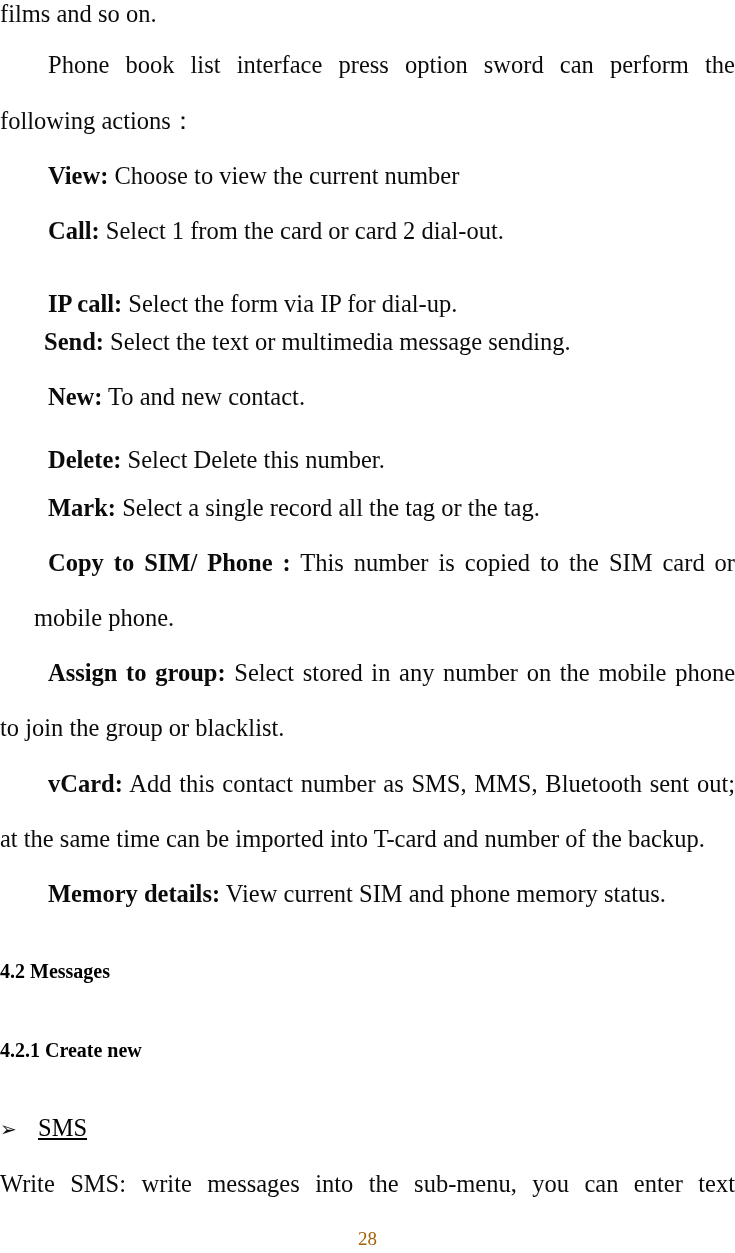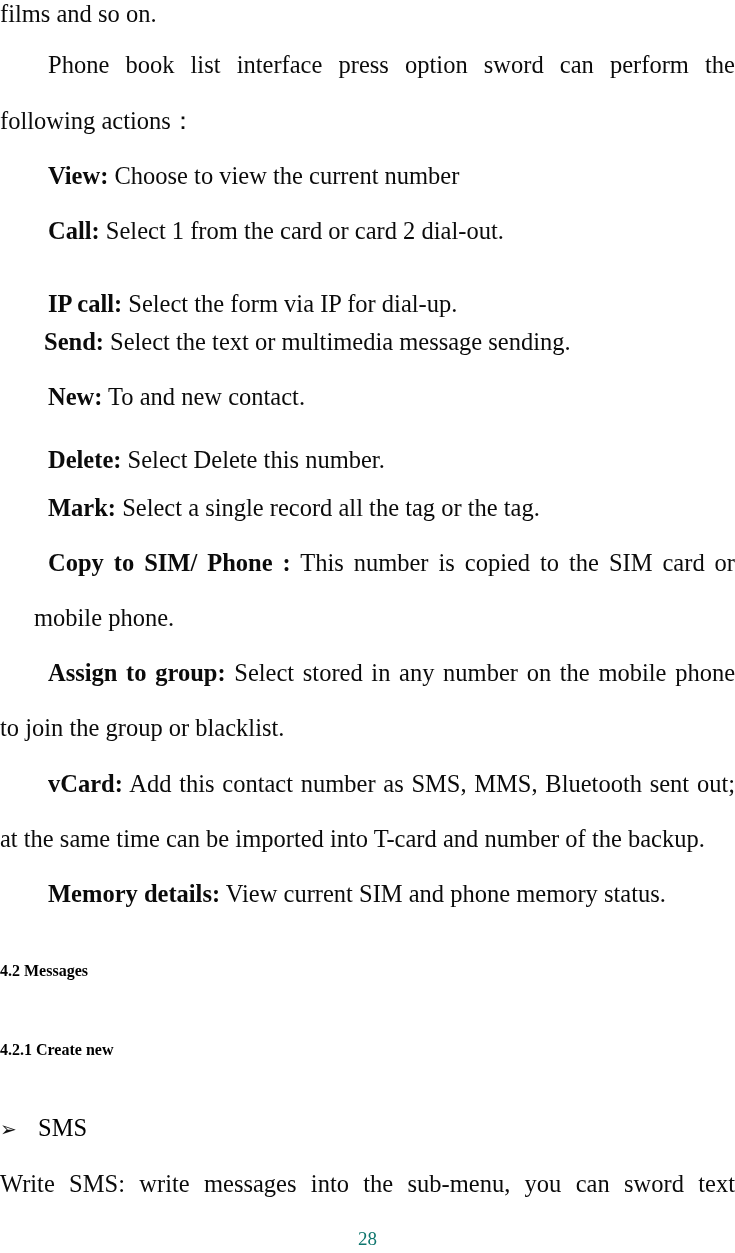--- a/index.html
+++ b/index.html
@@ -54,52 +54,53 @@
 
   b, .b {
     font-weight: bold;
   }
 
   
   .heading {
     position: absolute;
     left: 0;
     font-weight: bold;
-    font-size: 16px;
+    font-size: 20px;
     line-height: 28px;
     color: #000;
     white-space: nowrap;
   }
 
   
   .bullet-row {
     position: absolute;
     left: 0;
     width: 602px;
     font-size: 24.5px;
     line-height: 28px;
     white-space: nowrap;
+    text-decoration: underline;
   }
   .bullet-glyph {
     display: inline-block;
     width: 38px;
     font-size: 20px;
     color: #111;
     font-family: "DejaVu Sans", sans-serif;
   }
 
   
   .page-number {
     position: absolute;
     left: 0;
     width: 735px;
     text-align: center;
     font-size: 19px;
     line-height: 22px;
-    color: #0f766e;
+    color: #a16207;
   }
 </style>
 </head>
 <body>
 
 <div class="page">
 
   <div class="tline" style="top:0px;">films and so on.</div>
 
   <div class="just indent" style="top:51px;">
@@ -167,18 +168,18 @@
 
   <div class="heading" style="top:957px;">4.2 Messages</div>
 
   <div class="heading" style="top:1036px;">4.2.1 Create new</div>
 
   <div class="bullet-row" style="top:1114px;">
     <span class="bullet-glyph">➢</span><span>SMS</span>
   </div>
 
   <div class="just" style="top:1170px;">
-    <span>Write SMS: write messages into the sub-menu, you can sword text</span>
+    <span>Write SMS: write messages into the sub-menu, you can enter text</span>
   </div>
 
   <div class="page-number" style="top:1228px;">28</div>
 
 </div>
 
 </body></html>

